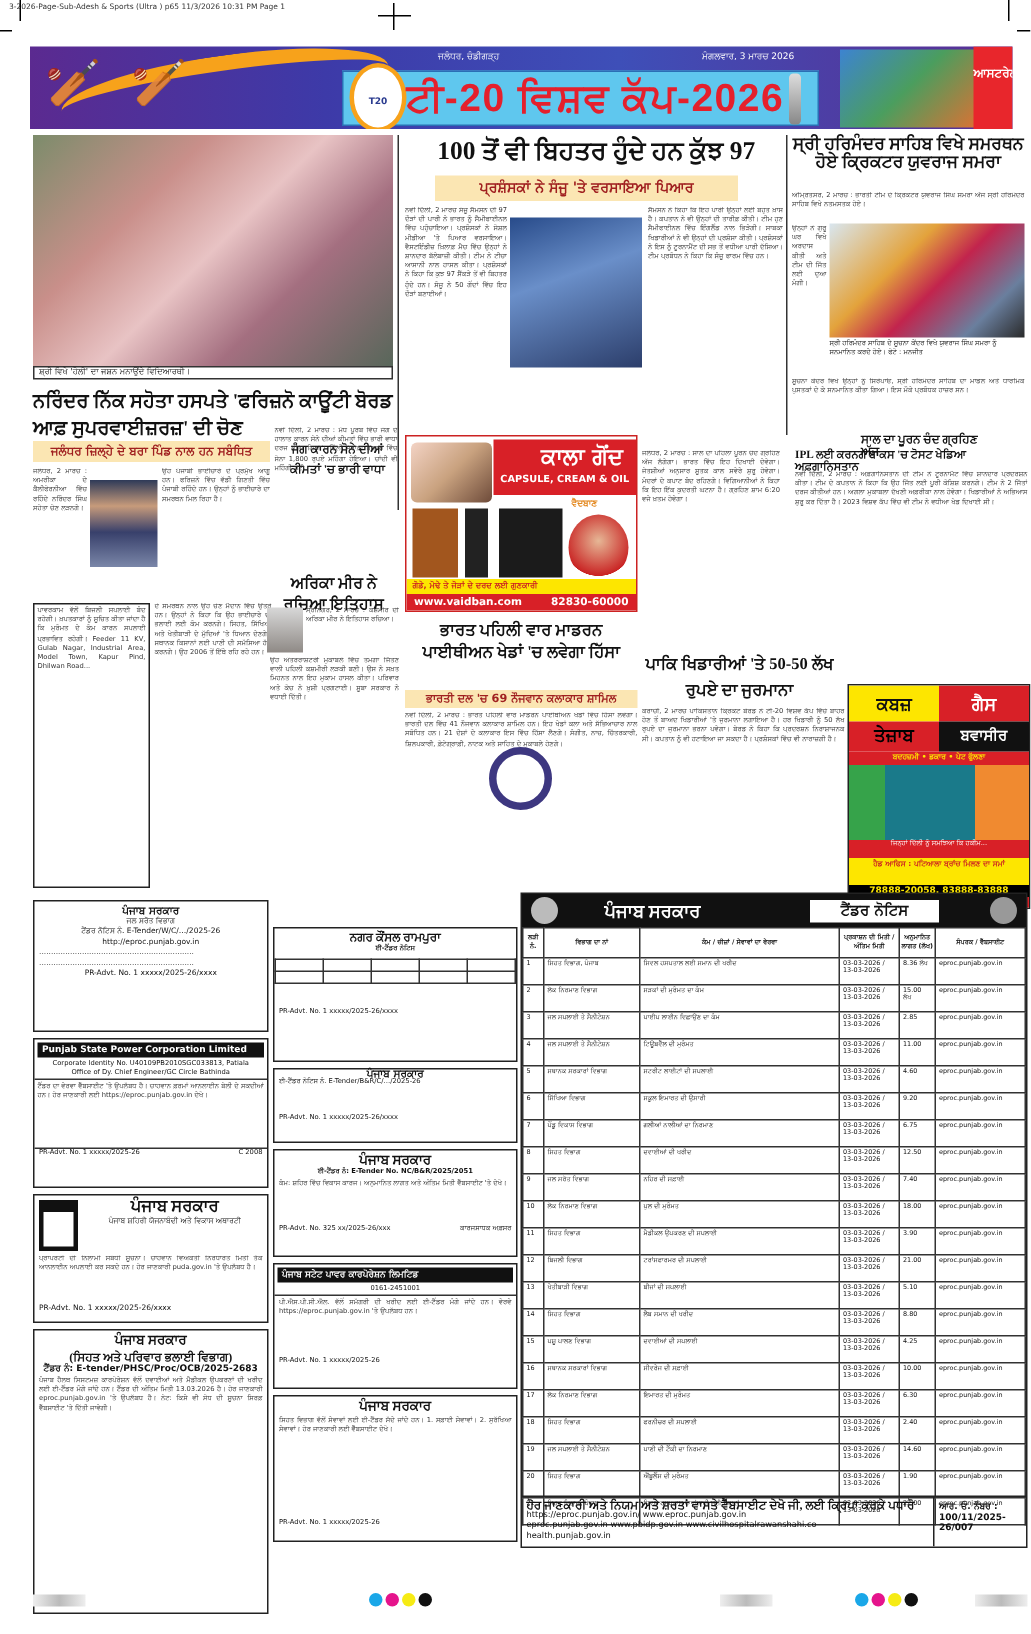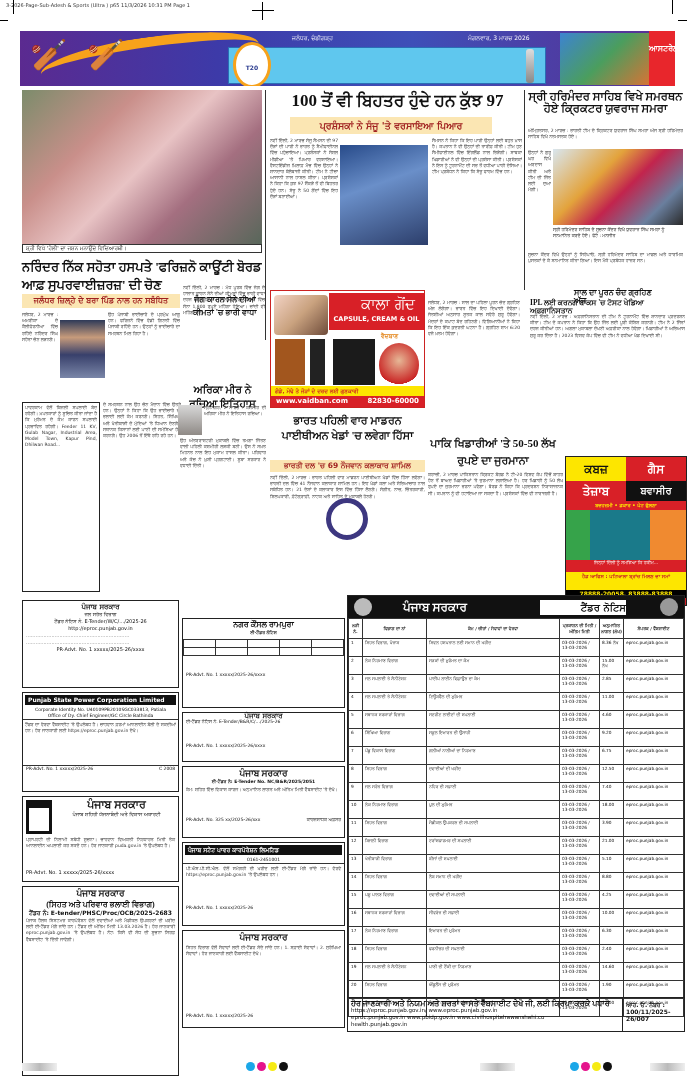--- a/index.html
+++ b/index.html
@@ -37,21 +37,21 @@
   .sub-narinder { left: 22px; top: 294px; width: 158px; height: 14px; line-height: 14px; font-size: 8px; }
   .h-jang { left: 185px; top: 256px; width: 80px; font-size: 8px; text-align:center; line-height: 13px; font-weight:bold;margin-top:37px; }
   .photo-narinder { left: 60px; top: 320px; width: 45px; height: 58px; background: linear-gradient(180deg,#2e3a58 0%,#c79b7b 30%,#38406b 60%,#7a86a8 100%); }
   .h-arika { left: 180px; top: 383px; width: 85px; font-size: 10.5px; font-weight:bold; text-align:center; line-height: 14px; }
   .photo-arika { left: 178px; top: 405px; width: 24px; height: 30px; background: linear-gradient(180deg,#d8d8d8,#8f8a86); }
   .notice-box { border: 1px solid #222; background: #fff; }
   .notice-box .nt { font-weight: bold; text-align: center; }
   
   .ad-kala { left: 270px; top: 290px; width: 155px; height: 118px; background: #fff; border: 1px solid #c22; overflow: hidden; }
   .ad-kala .top { position:absolute; left:58px; top:2px; width:95px; height:37px; background:#d82027; color:#fff; text-align:center; }
-  .ad-kala .brand { font-size: 15px; font-weight: normal; line-height: 22px; padding-left: 23px; }
+  .ad-kala .brand { font-size: 15px; font-weight: bold; line-height: 22px; padding-left: 23px; }
   .ad-kala .sub { font-size: 6.5px; font-weight: bold; line-height: 9px; }
   .ad-kala .family { position:absolute; left:3px; top:4px; width:54px; height:40px; background:linear-gradient(135deg,#f3d3c5,#c9a27f,#6e4b3a); border-radius:4px; }
   .ad-kala .jars { position:absolute; left:4px; top:48px; width:100px; height:46px; background:linear-gradient(90deg,#a2561e 0 30%,#fff 30% 35%,#222 35% 50%,#fff 50% 58%,#1b1b1b 58% 100%); }
   .ad-kala .doctor { position:absolute; left:108px; top:52px; width:40px; height:44px; border-radius:50%; background:radial-gradient(circle at 50% 40%,#e6b796,#c92323 70%,#fff 71%); }
   .ad-kala .tag { position:absolute; left:0; top:95px; width:100%; height:10px; background:#fde600; font-size:5.5px; color:#c22; font-weight:bold; padding-left:4px; line-height:10px; }
   .ad-kala .foot { position:absolute; left:0; bottom:0; width:100%; height:11px; background:#d82027; color:#fff; font-size:7px; font-weight:bold; line-height:11px; display:flex; justify-content:space-between; padding:0 5px; }
   .ad-kala .vaid { position:absolute; left:110px; top:41px; font-size:6px; color:#e3861b; font-weight:bold; }
   .h-paralympic { left: 270px; top: 413px; width: 155px; font-size: 11px; font-weight:bold; text-align:center; line-height:15px; }
   .sub-paralympic { left: 270px; top: 460px; width: 155px; height: 12px; line-height: 12px; font-size: 7.5px; }
   .emblem { left: 326px; top: 498px; width: 42px; height: 42px; border-radius:50%; border: 5px solid #3d3780; background: #fff; }
@@ -64,21 +64,21 @@
   .ad-kabaz .cell { flex:1; font-size:12px; font-weight:bold; text-align:center; line-height:24px; font-family:"Liberation Serif",serif; }
   .ad-kabaz .sub { height:9px; background:#d82027; color:#fde600; font-size:5px; text-align:center; line-height:9px; font-weight:bold; }
   .ad-kabaz .mid { height:50px; background:linear-gradient(90deg,#36a34a 0 20%,#1a7a8a 20% 70%,#f08a30 70% 100%); }
   .ad-kabaz .strip { height:12px; background:#d82027; color:#fff; font-size:4.5px; text-align:center; line-height:6px; }
   .ad-kabaz .yel { height:18px; background:#fde600; color:#c22; font-size:5px; text-align:center; line-height:9px; font-weight:bold; }
   .ad-kabaz .ph { height:8px; background:#000; color:#fde600; font-size:6px; text-align:center; line-height:8px; font-weight:bold; }
   
   .tender { left: 347px; top: 595px; width: 338px; height: 437px; border: 1px solid #222; overflow:hidden; }
   .tender .head { height: 22px; background: #111; display:flex; align-items:center; position:relative; }
   .tender .head .gov { color:#fff; font-size:12px; font-weight:bold; margin-left:55px; font-family:"Liberation Serif",serif; }
-  .tender .head .notice { position:absolute; left:192px; top:4px; width:86px; height:15px; background:#fff; color:#111; font-size:10px; text-align:right; line-height:15px; font-weight:bold; }
+  .tender .head .notice { position:absolute; left:192px; top:4px; width:86px; height:15px; background:#fff; color:#111; font-size:10px; text-align:center; line-height:15px; font-weight:bold; }
   .tender .seal-l, .tender .seal-r { position:absolute; top:2px; width:18px; height:18px; border-radius:50%; background:#bbb; }
   .tender .seal-l { left: 6px; } .tender .seal-r { right: 6px; background:#999; }
   .tender table { width:100%; border-collapse: collapse; font-size: 4.3px; line-height: 5.4px; }
   .tender th { background:#fff; font-weight:bold; border:1px solid #333; padding:1px; text-align:center; height:20px; }
   .tender td { border:1px solid #333; padding:1px 2px; vertical-align:top; height:18px; }
   .tender .footer { position:absolute; left:0; bottom:0; width:100%; height:34px; border-top:1px solid #222; display:flex; }
   .tender .footer .info { flex:1; padding:2px 3px; font-size:5.5px; line-height:7px; }
   .tender .footer .info .big { font-size:8px; font-weight:bold; font-family:"Liberation Serif",serif; }
   .tender .footer .ref { width:62px; border-left:1px solid #222; padding:3px; font-size:6px; line-height:7px; font-weight:bold; }
   .colorbar { position:absolute; display:flex; gap:2px; }
@@ -97,20 +97,21 @@
 <div class="cropmark" style="left:252px;top:10px;width:22px;height:1px;"></div>
 <div class="cropmark" style="left:262px;top:2px;width:1px;height:18px;"></div>
 
 <div class="abs banner">
   <div class="swoosh"></div>
   <div class="players-l">🏏🏏</div>
   <div class="dateline-l">ਜਲੰਧਰ, ਚੰਡੀਗੜ੍ਹ</div>
   <div class="dateline-r">ਮੰਗਲਵਾਰ, 3 ਮਾਰਚ 2026</div>
   <div class="title-box">
     <div class="logo">T20 WORLD CUP</div>
+    <div class="title">ਟੀ-20 ਵਿਸ਼ਵ ਕੱਪ-2026</div>
   </div>
   <div class="trophy"></div>
   <div class="players-r"></div>
   <div class="edition-tab">ਆਸਟਰੇਲੀਆ</div>
 </div>
 
 <div class="col-rule" style="left:265px;top:90px;height:250px;"></div>
 <div class="col-rule" style="left:524px;top:90px;height:200px;"></div>
 
 <div class="abs photo photo-holi"></div>
@@ -173,21 +174,21 @@
 
 <div class="abs headline h-pak">ਪਾਕਿ ਖਿਡਾਰੀਆਂ 'ਤੇ 50-50 ਲੱਖ ਰੁਪਏ ਦਾ ਜੁਰਮਾਨਾ</div>
 <div class="abs textblock" style="left:428px;top:472px;width:135px;height:116px;"><span>ਕਰਾਚੀ, 2 ਮਾਰਚ</span> ਪਾਕਿਸਤਾਨ ਕ੍ਰਿਕਟ ਬੋਰਡ ਨੇ ਟੀ-20 ਵਿਸ਼ਵ ਕੱਪ ਵਿੱਚੋਂ ਬਾਹਰ ਹੋਣ ਤੋਂ ਬਾਅਦ ਖਿਡਾਰੀਆਂ 'ਤੇ ਜੁਰਮਾਨਾ ਲਗਾਇਆ ਹੈ। ਹਰ ਖਿਡਾਰੀ ਨੂੰ 50 ਲੱਖ ਰੁਪਏ ਦਾ ਜੁਰਮਾਨਾ ਭਰਨਾ ਪਵੇਗਾ। ਬੋਰਡ ਨੇ ਕਿਹਾ ਕਿ ਪ੍ਰਦਰਸ਼ਨ ਨਿਰਾਸ਼ਾਜਨਕ ਸੀ। ਕਪਤਾਨ ਨੂੰ ਵੀ ਹਟਾਇਆ ਜਾ ਸਕਦਾ ਹੈ। ਪ੍ਰਸ਼ੰਸਕਾਂ ਵਿੱਚ ਵੀ ਨਾਰਾਜ਼ਗੀ ਹੈ।</div>
 
 <div class="abs ad-kabaz">
   <div class="r1">
     <div class="cell" style="background:#fde600;color:#111;">ਕਬਜ਼</div>
     <div class="cell" style="background:#d82027;color:#fff;">ਗੈਸ</div>
   </div>
   <div class="r1" style="height:20px;">
-    <div class="cell" style="background:#d82027;color:#ffffff;line-height:20px;">ਤੇਜ਼ਾਬ</div>
+    <div class="cell" style="background:#d82027;color:#000000;line-height:20px;font-family:Liberation Mono, monospace;">ਤੇਜ਼ਾਬ</div>
     <div class="cell" style="background:#111;color:#fff;line-height:20px;font-size:10px;">ਬਵਾਸੀਰ</div>
   </div>
   <div class="sub">ਬਦਹਜ਼ਮੀ • ਡਕਾਰ • ਪੇਟ ਫੁੱਲਣਾ</div>
   <div class="mid"></div>
   <div class="strip">ਜਿਨ੍ਹਾਂ ਦਿੱਲੀ ਨੂੰ ਸਮਝਿਆ ਕਿ ਹਕੀਮ...</div>
   <div class="yel">ਹੈਡ ਆਫਿਸ : ਪਟਿਆਲਾ ਬ੍ਰਾਂਚ ਮਿਲਣ ਦਾ ਸਮਾਂ</div>
   <div class="ph">78888-20058, 83888-83888</div>
   <div class="ph" style="background:#d82027;color:#fff;">SS-04 Agencies-98521-97581</div>
 
 </div>

